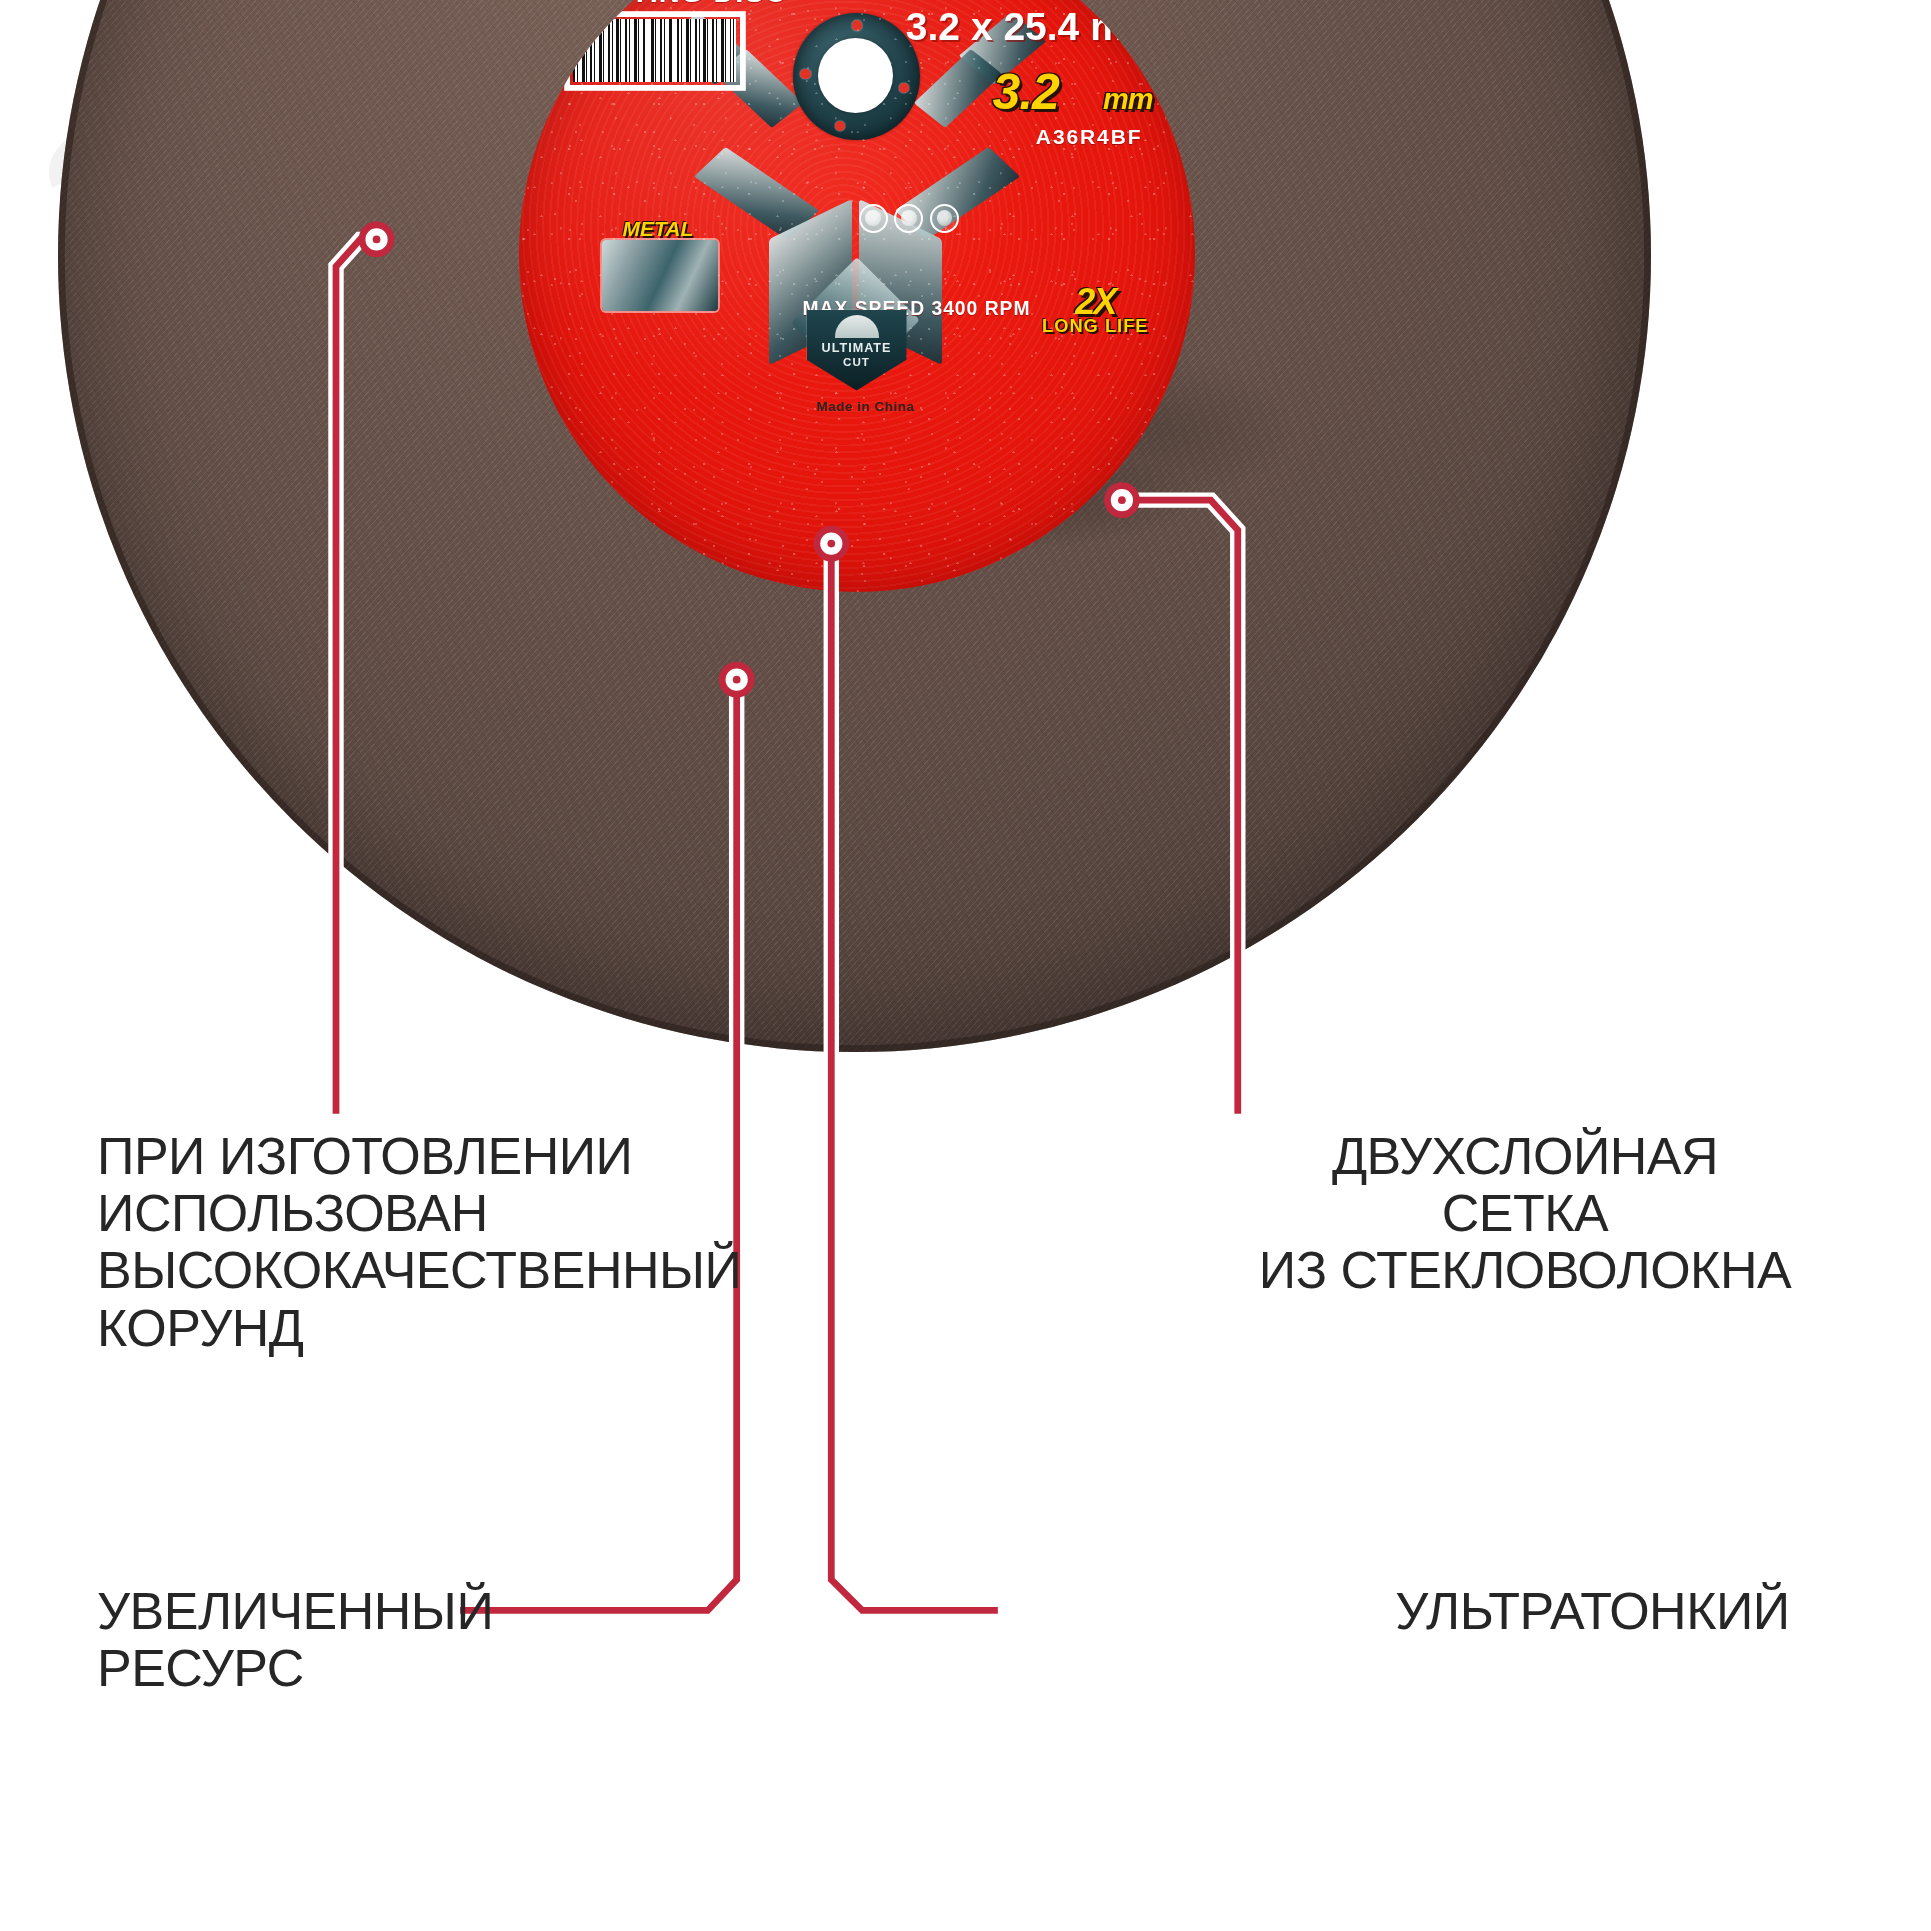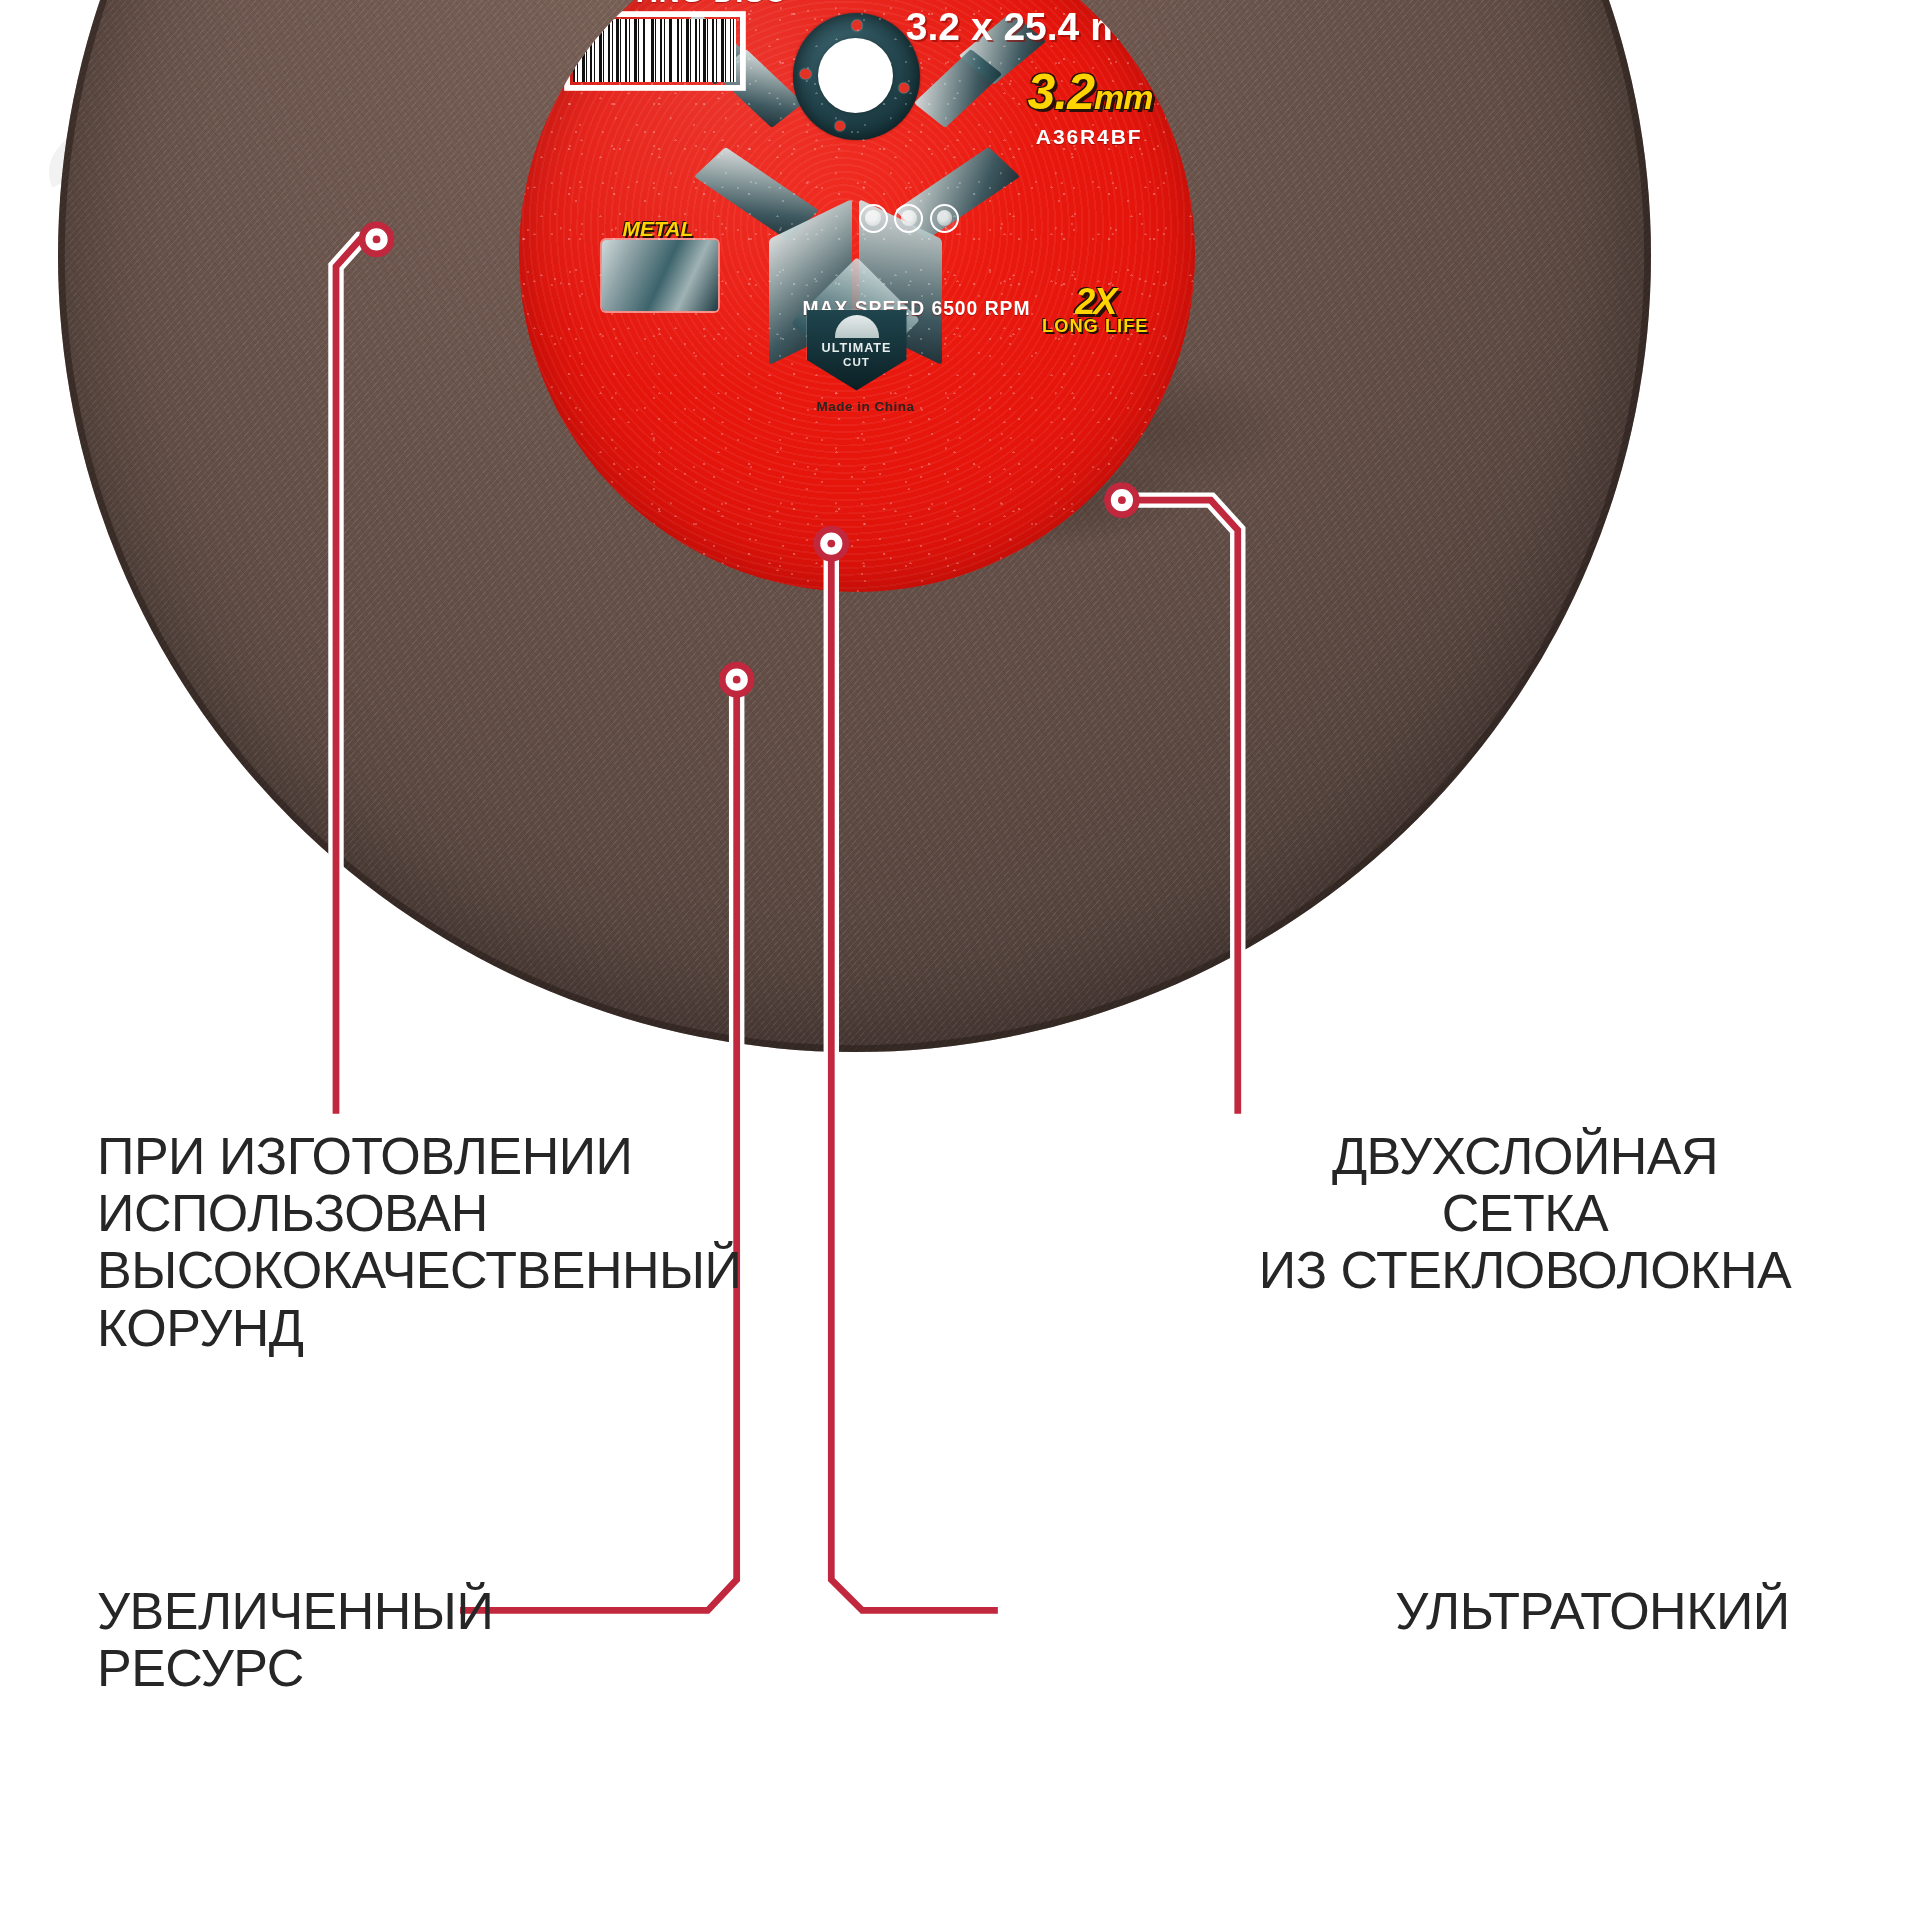--- a/index.html
+++ b/index.html
@@ -131,21 +131,21 @@
     font-size:39px; font-weight:800; color:#fff; white-space:nowrap;
     text-shadow: 1.9px 1.9px 0 rgba(140,10,5,.6);
   }
   .spec-thick{
     position:absolute; right:42px; top:147px;
     font-size:50px; font-weight:800; font-style:italic; color:#ffd400;
     letter-spacing:-1px; white-space:nowrap;
     text-shadow: 2.9px 2.9px 0 #2a1008, -1.4px -1.4px 0 #2a1008,
                   1.4px -1.4px 0 #2a1008, -1.4px 1.4px 0 #2a1008;
   }
-  .spec-thick .u{ font-size:34px; }
+  .spec-thick .u{ font-size:29px;margin-left:44px; }
   .spec-code{
     position:absolute; right:52px; top:209px;
     font-size:21px; font-weight:700; color:#fff; letter-spacing:1.9px;
     text-shadow:0 1px 1px rgba(120,0,0,.6);
   }
 
   .metal-badge{
     position:absolute; left:104px; top:301px;
     font-size:21px; font-weight:800; font-style:italic; color:#ffd400;
     letter-spacing:0px;
@@ -273,21 +273,21 @@
 
       <div class="metal-badge">METAL</div>
       <div class="metal-pic"></div>
 
       <div class="warn-icons">
         <div class="warn-ico"></div>
         <div class="warn-ico"></div>
         <div class="warn-ico"></div>
       </div>
 
-      <div class="maxspeed">MAX SPEED  6500 RPM</div>
+      <div class="maxspeed">MAX SPEED  3400 RPM</div>
 
       <div class="life-badge">
         <span class="x2">2X</span>
         <span class="ll">LONG LIFE</span>
       </div>
 
       <div class="brand-shield">
         <div class="sun"></div>
         <div class="b1">ULTIMATE</div>
         <div class="b2">CUT</div>

